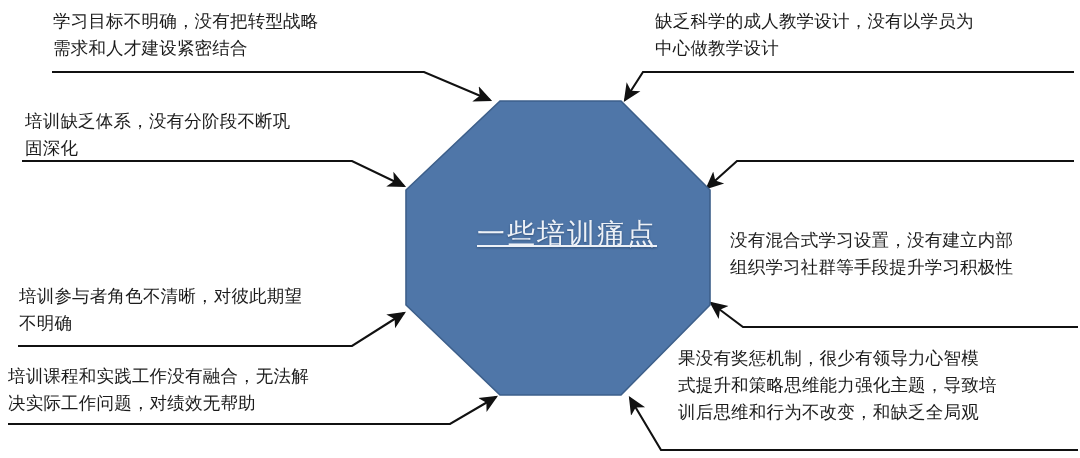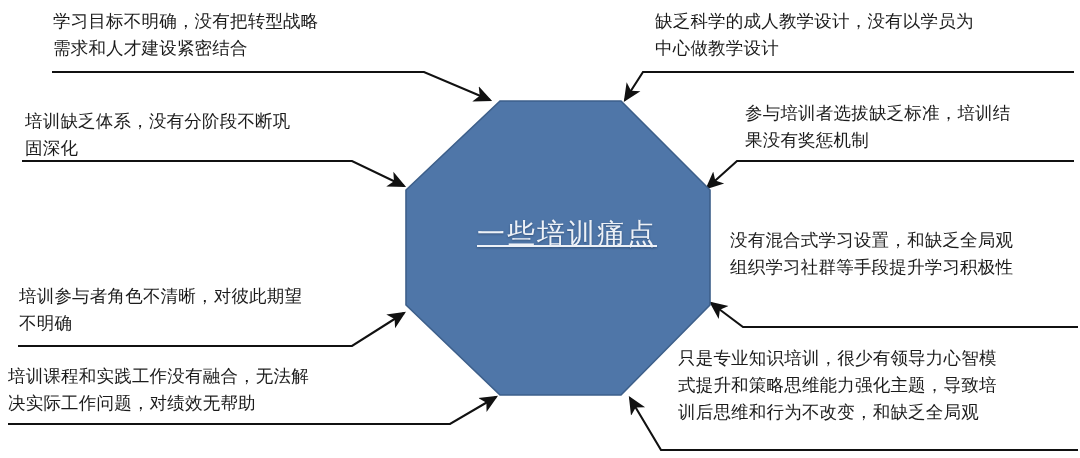--- a/index.html
+++ b/index.html
@@ -84,23 +84,21 @@
 
   <div class="callout" style="left:19px; top:283px; width:380px;">培训参与者角色不清晰，对彼此期望
 不明确</div>
 
   <div class="callout" style="left:655px; top:8px; width:420px;">缺乏科学的成人教学设计，没有以学员为
 中心做教学设计</div>
 
   <div class="callout" style="left:8px; top:363px; width:420px;">培训课程和实践工作没有融合，无法解
 决实际工作问题，对绩效无帮助</div>
 
-  <div class="callout" style="left:745px; top:100px; width:330px;">参与培训者选拔缺乏标准，培训结
-果没有奖惩机制</div>
 
-  <div class="callout" style="left:730px; top:227px; width:350px;">没有混合式学习设置，和缺乏全局观
+  <div class="callout" style="left:730px; top:227px; width:350px;">没有混合式学习设置，没有建立内部
 组织学习社群等手段提升学习积极性</div>
 
-  <div class="callout" style="left:678px; top:345px; width:400px;">只是专业知识培训，很少有领导力心智模
+  <div class="callout" style="left:678px; top:345px; width:400px;">果没有奖惩机制，很少有领导力心智模
 式提升和策略思维能力强化主题，导致培
 训后思维和行为不改变，和缺乏全局观</div>
 
 </div>
 
 </body></html>

